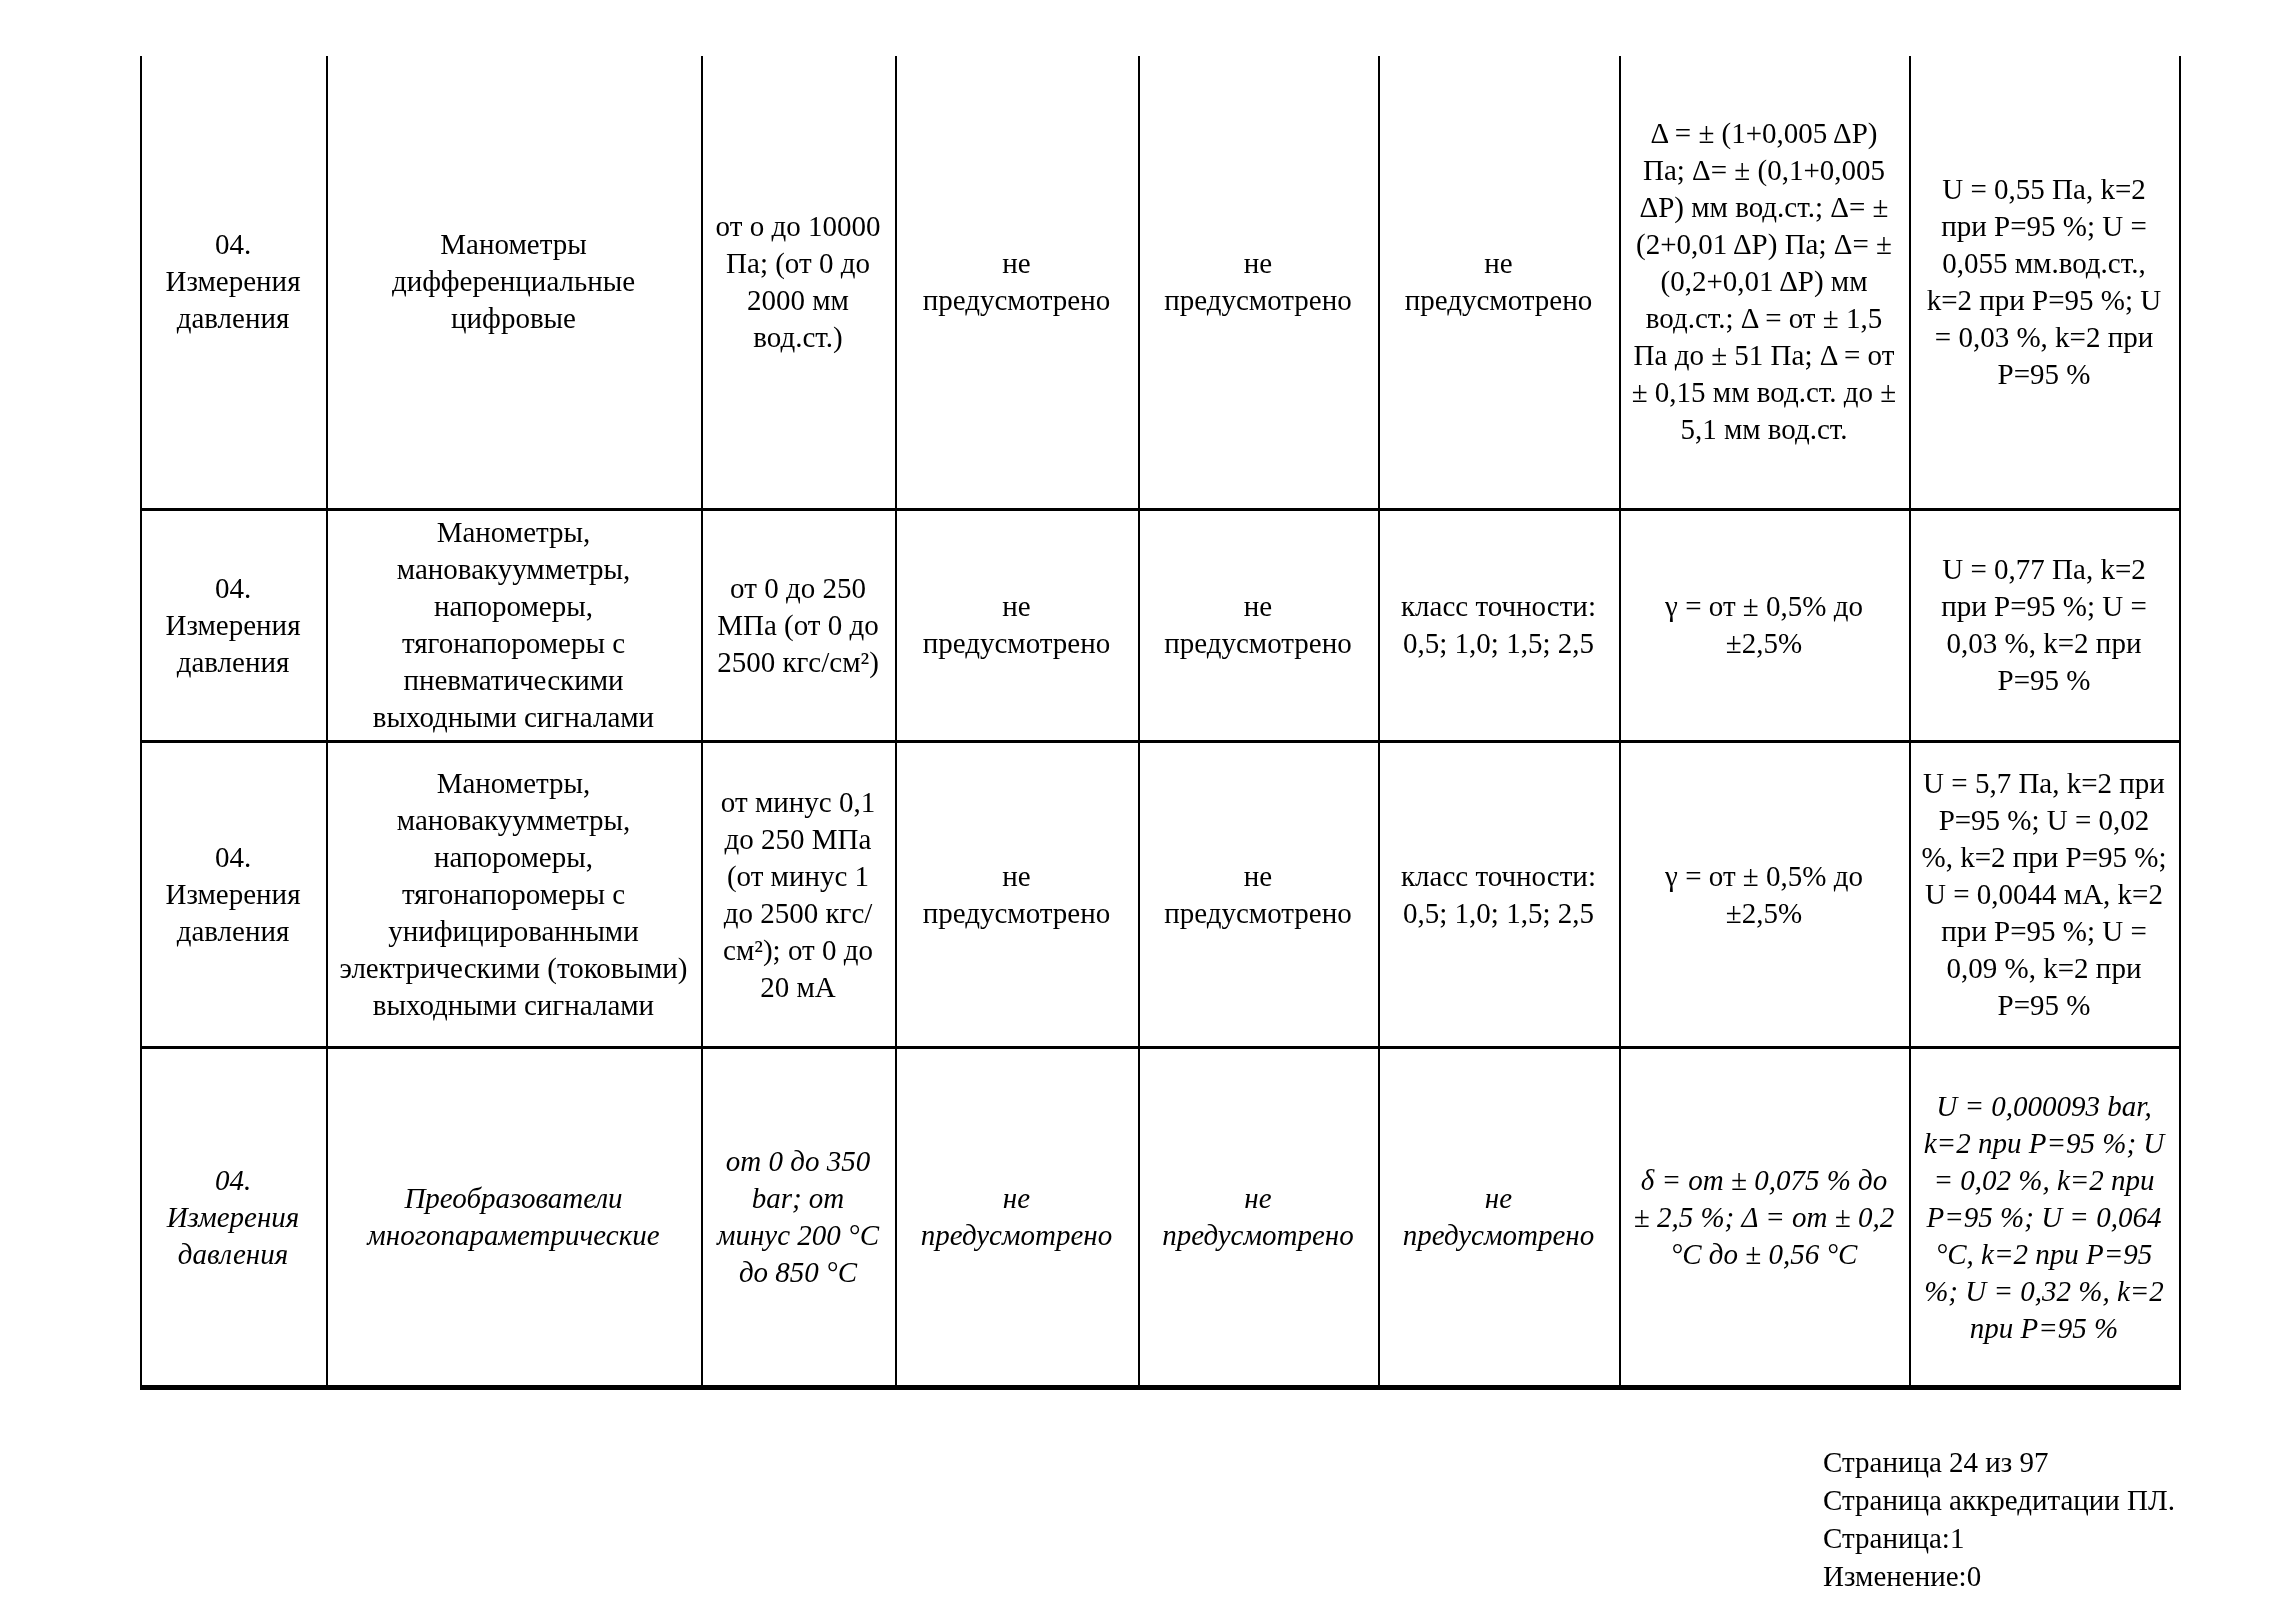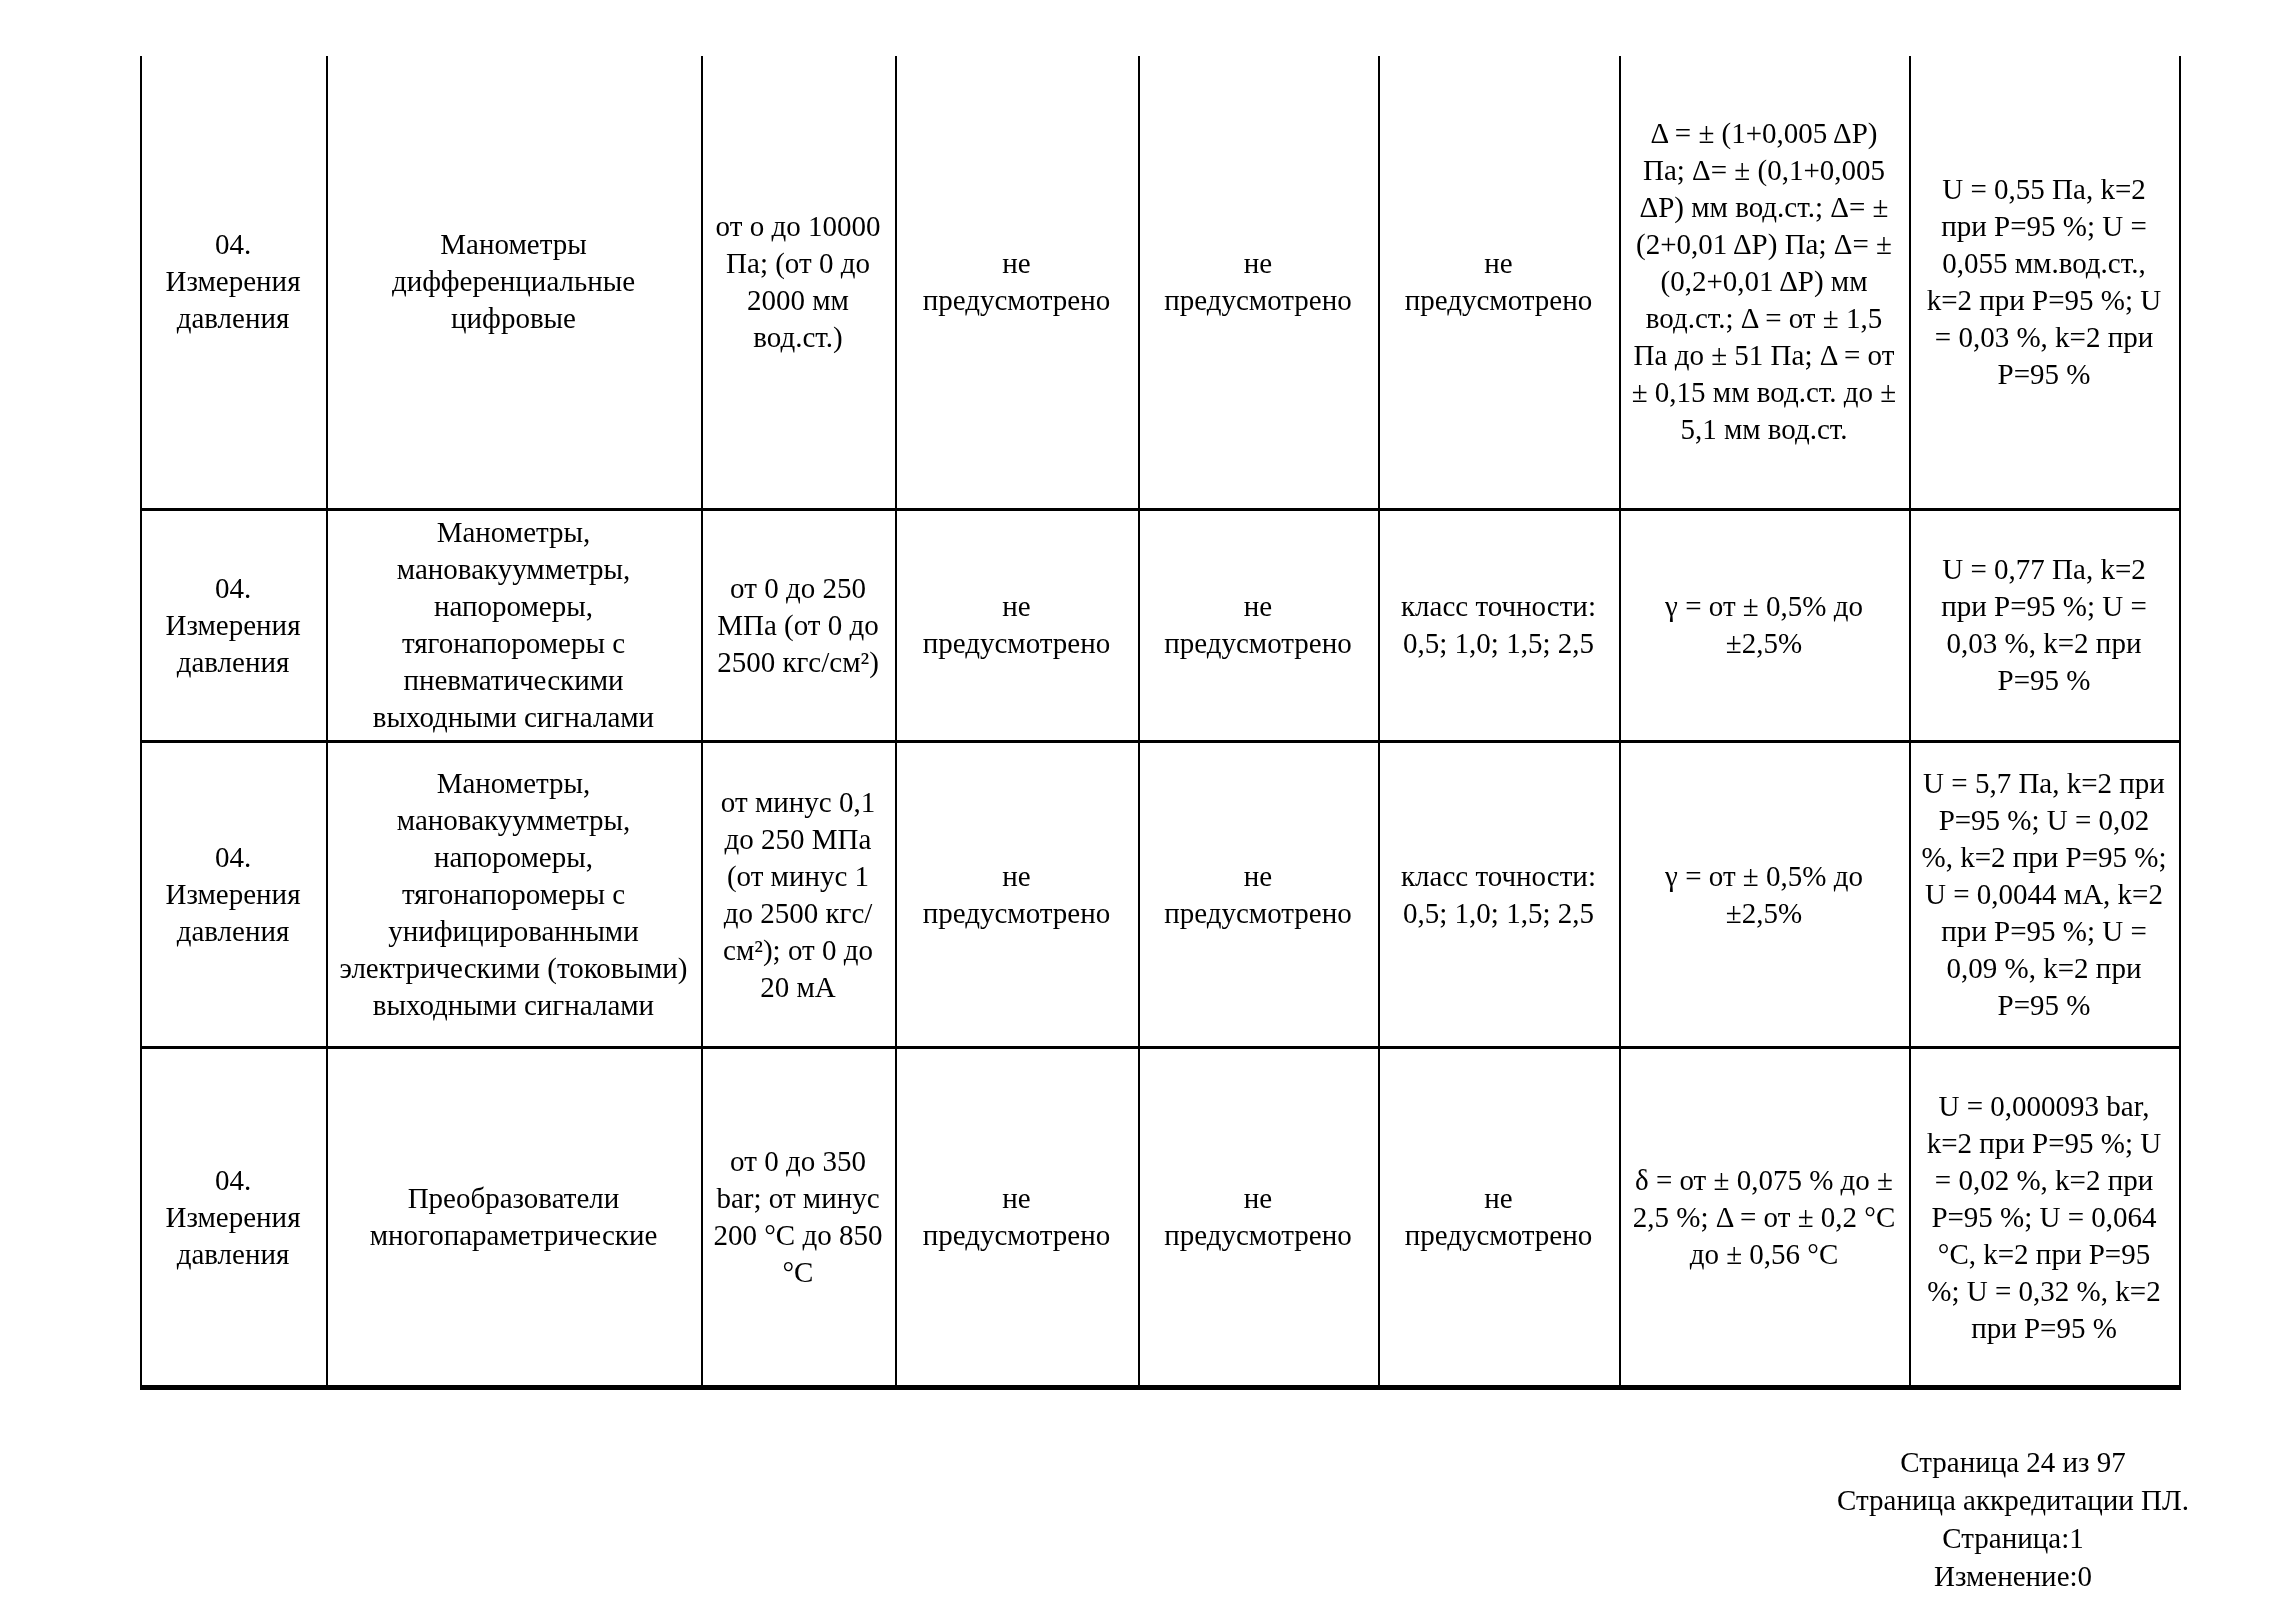--- a/index.html
+++ b/index.html
@@ -31,30 +31,30 @@
     border-right: 2px solid #000;
     border-top: 3.9px solid #000;
     border-bottom: 3.9px solid #000;
     vertical-align: middle;
     text-align: center;
     padding: 3.9px 11.8px 3.9px 9.8px;
     word-wrap: break-word;
     overflow: hidden;
   }
   table.acc tr:first-child td { border-top: none; }
-  table.acc tr:last-child td { border-bottom: 5.9px solid #000; }
+  table.acc tr:last-child td { border-bottom: 5.9px solid #000; font-style: italic; }
   table.acc tr:nth-child(1) { height: 453px; }
   table.acc tr:nth-child(2) { height: 227px; }
   table.acc tr:nth-child(3) { height: 306px; }
   table.acc tr:nth-child(4) { height: 340px; }
   .footer {
     position: absolute;
-    right: 104px;
+    right: 118px;
     top: 1443px;
-    text-align: center;
+    text-align: left;
     font-size: 29px;
     line-height: 38px;
     white-space: nowrap;
   }
   .footer div { display: block; }
 </style>
 </head>
 <body>
 
 <div class="sheet">

